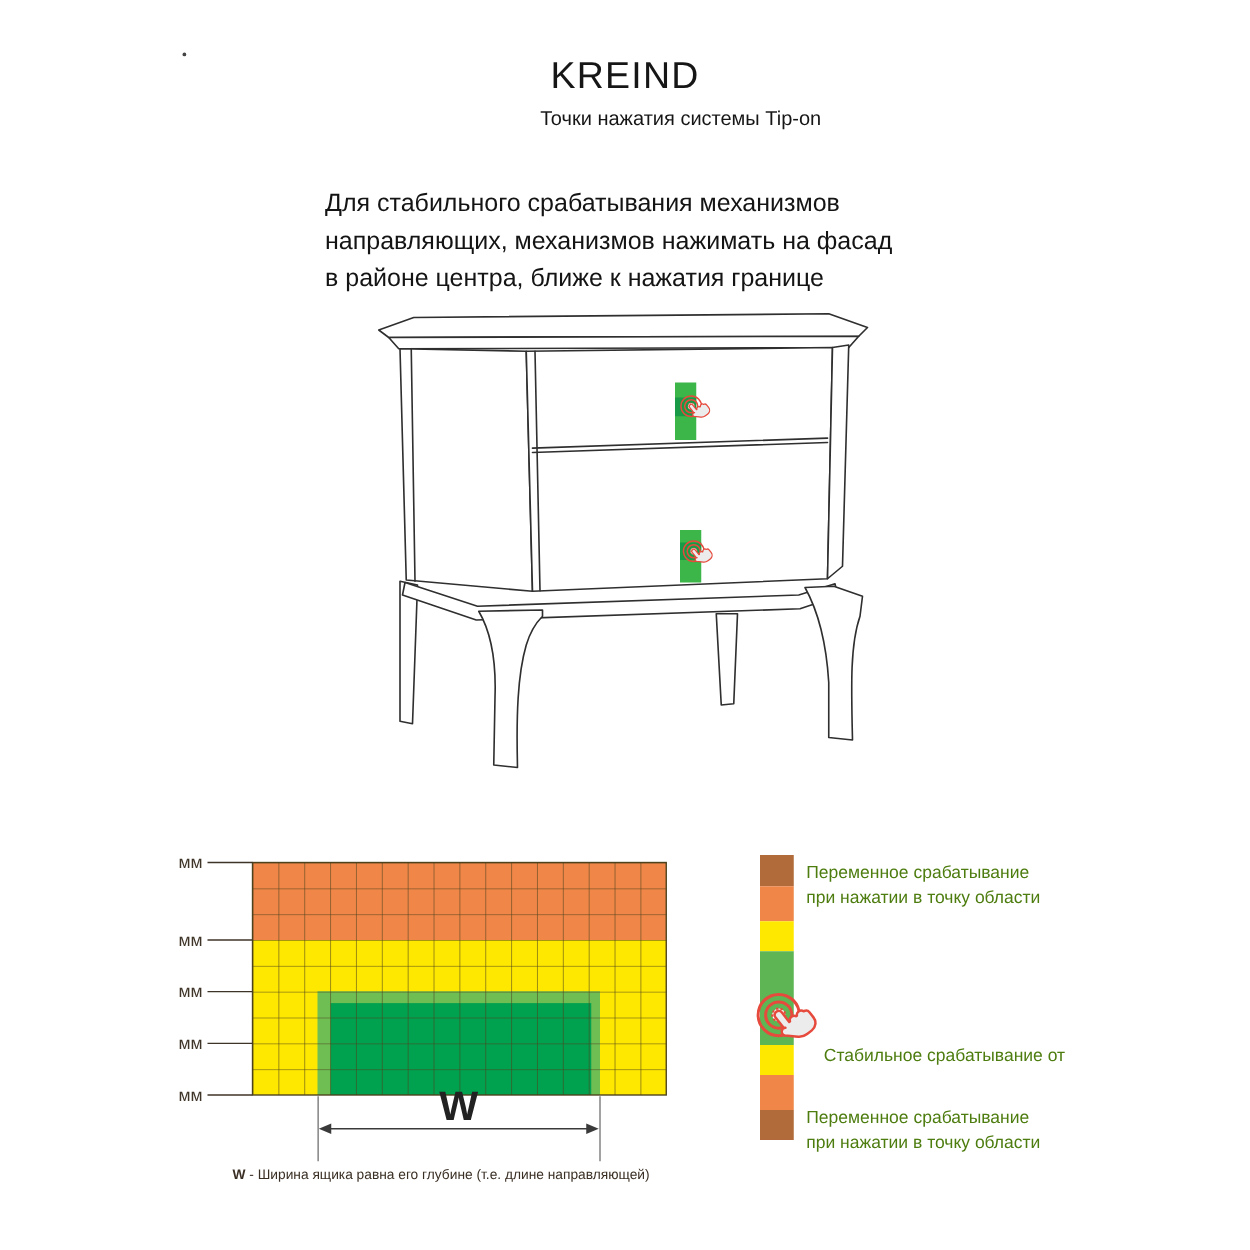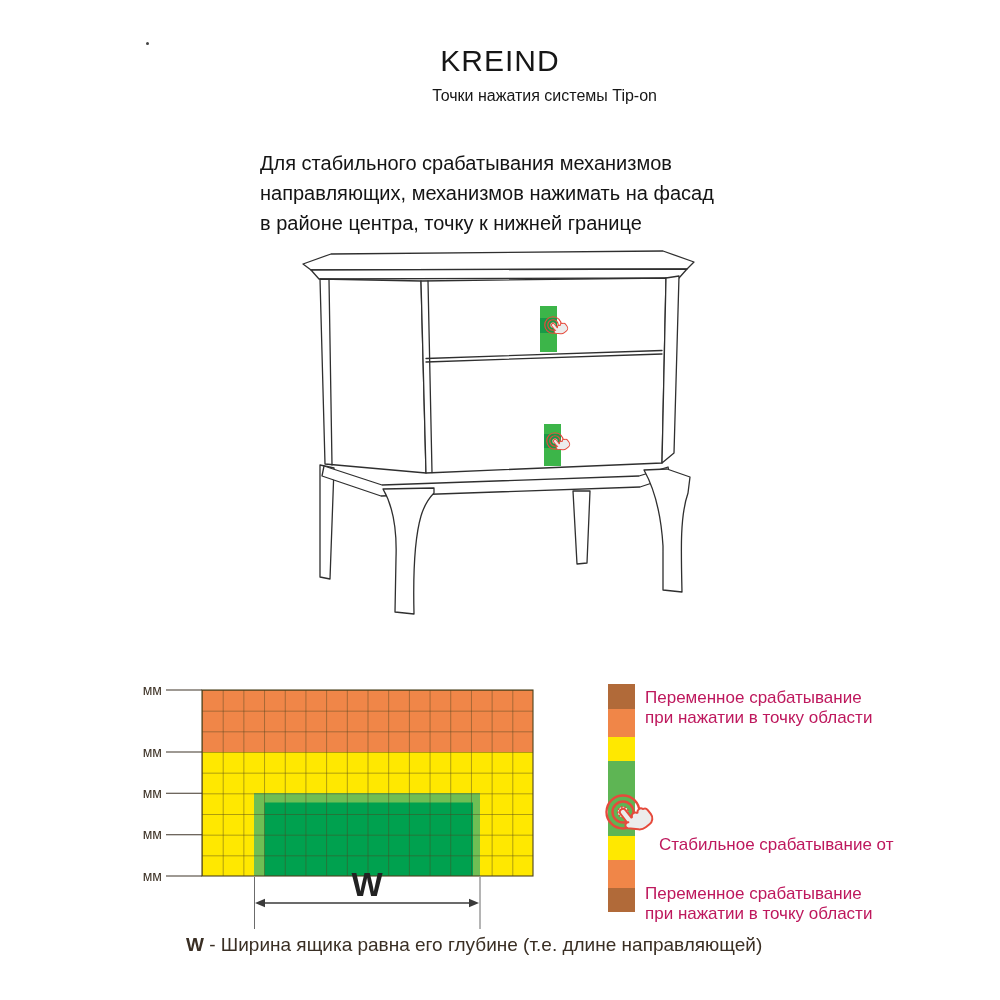--- a/index.html
+++ b/index.html
@@ -5,45 +5,45 @@
   html,body{margin:0;padding:0;background:#fff;}
   .canvas{position:relative;width:1000px;height:1000px;background:#fff;overflow:hidden;
           font-family:"Liberation Sans","DejaVu Sans",sans-serif;color:#1a1a1a;}
   .stray-dot{position:absolute;left:146px;top:42px;width:3px;height:3px;background:#444;border-radius:50%;}
   .title{position:absolute;left:0;right:0;top:44px;text-align:center;font-size:30px;letter-spacing:1px;color:#161616;}
   .subtitle{position:absolute;left:257px;top:87px;width:400px;text-align:right;font-size:16px;color:#161616;white-space:nowrap;}
   .para{position:absolute;left:260px;top:122px;font-size:20px;line-height:30px;color:#141414;margin-top:26px;}
   .para div{white-space:nowrap;}
   .furniture-svg{position:absolute;left:270px;top:240px;width:460px;height:400px;}
   .chart-svg{position:absolute;left:140px;top:675px;width:420px;height:290px;}
-  .caption{position:absolute;left:186px;top:934px;font-size:19px;color:#3a2f24;white-space:nowrap;}
+  .caption{position:absolute;left:186px;top:934px;font-size:11px;color:#3a2f24;white-space:nowrap;}
   .caption b{font-weight:bold;}
   .legend-bar{position:absolute;left:608px;top:684px;width:27px;display:flex;flex-direction:column;}
   .legend-bar .seg{width:27px;}
   .legend-icon-svg{position:absolute;left:585px;top:776px;width:80px;height:80px;}
-  .legend-item{position:absolute;font-size:17px;line-height:19.5px;color:#be185d;white-space:nowrap;}
+  .legend-item{position:absolute;font-size:14px;line-height:19.5px;color:#4d7c0f;white-space:nowrap;}
   .legend-item-1{left:645px;top:688px;}
   .legend-item-2{left:659px;top:791px;margin-top:44px;}
   .legend-item-3{left:645px;top:884px;}
   svg text{font-family:"Liberation Sans","DejaVu Sans",sans-serif;}
 </style>
 </head>
 <body>
 
 <div class="canvas">
 
   <span class="stray-dot"></span>
 
   <div class="title">KREIND</div>
   <div class="subtitle">Точки нажатия системы Tip-on</div>
 
   <div class="para">
     <div>Для стабильного срабатывания механизмов</div>
     <div>направляющих, механизмов нажимать на фасад</div>
-    <div>в районе центра, точку к нижней границе</div>
+    <div>в районе центра, ближе к нажатия границе</div>
   </div>
 
   <svg class="furniture-svg" viewBox="270 240 460 400">
     <defs>
       <g id="tap-icon">
         <circle r="16.5" fill="none" stroke="#e64a3c" stroke-width="2.4"></circle>
         <circle r="10.5" fill="none" stroke="#e64a3c" stroke-width="2.4"></circle>
         <circle r="5.2" fill="#ffffff" stroke="#e64a3c" stroke-width="1.5" stroke-dasharray="2 1.6"></circle>
         <g transform="rotate(-38)">
           <path d="M-3.2,0 C-3.2,-2 -1.8,-3.2 0,-3.2 C1.8,-3.2 3.2,-2 3.2,0 L3.2,9.5 L3.9,9.6

